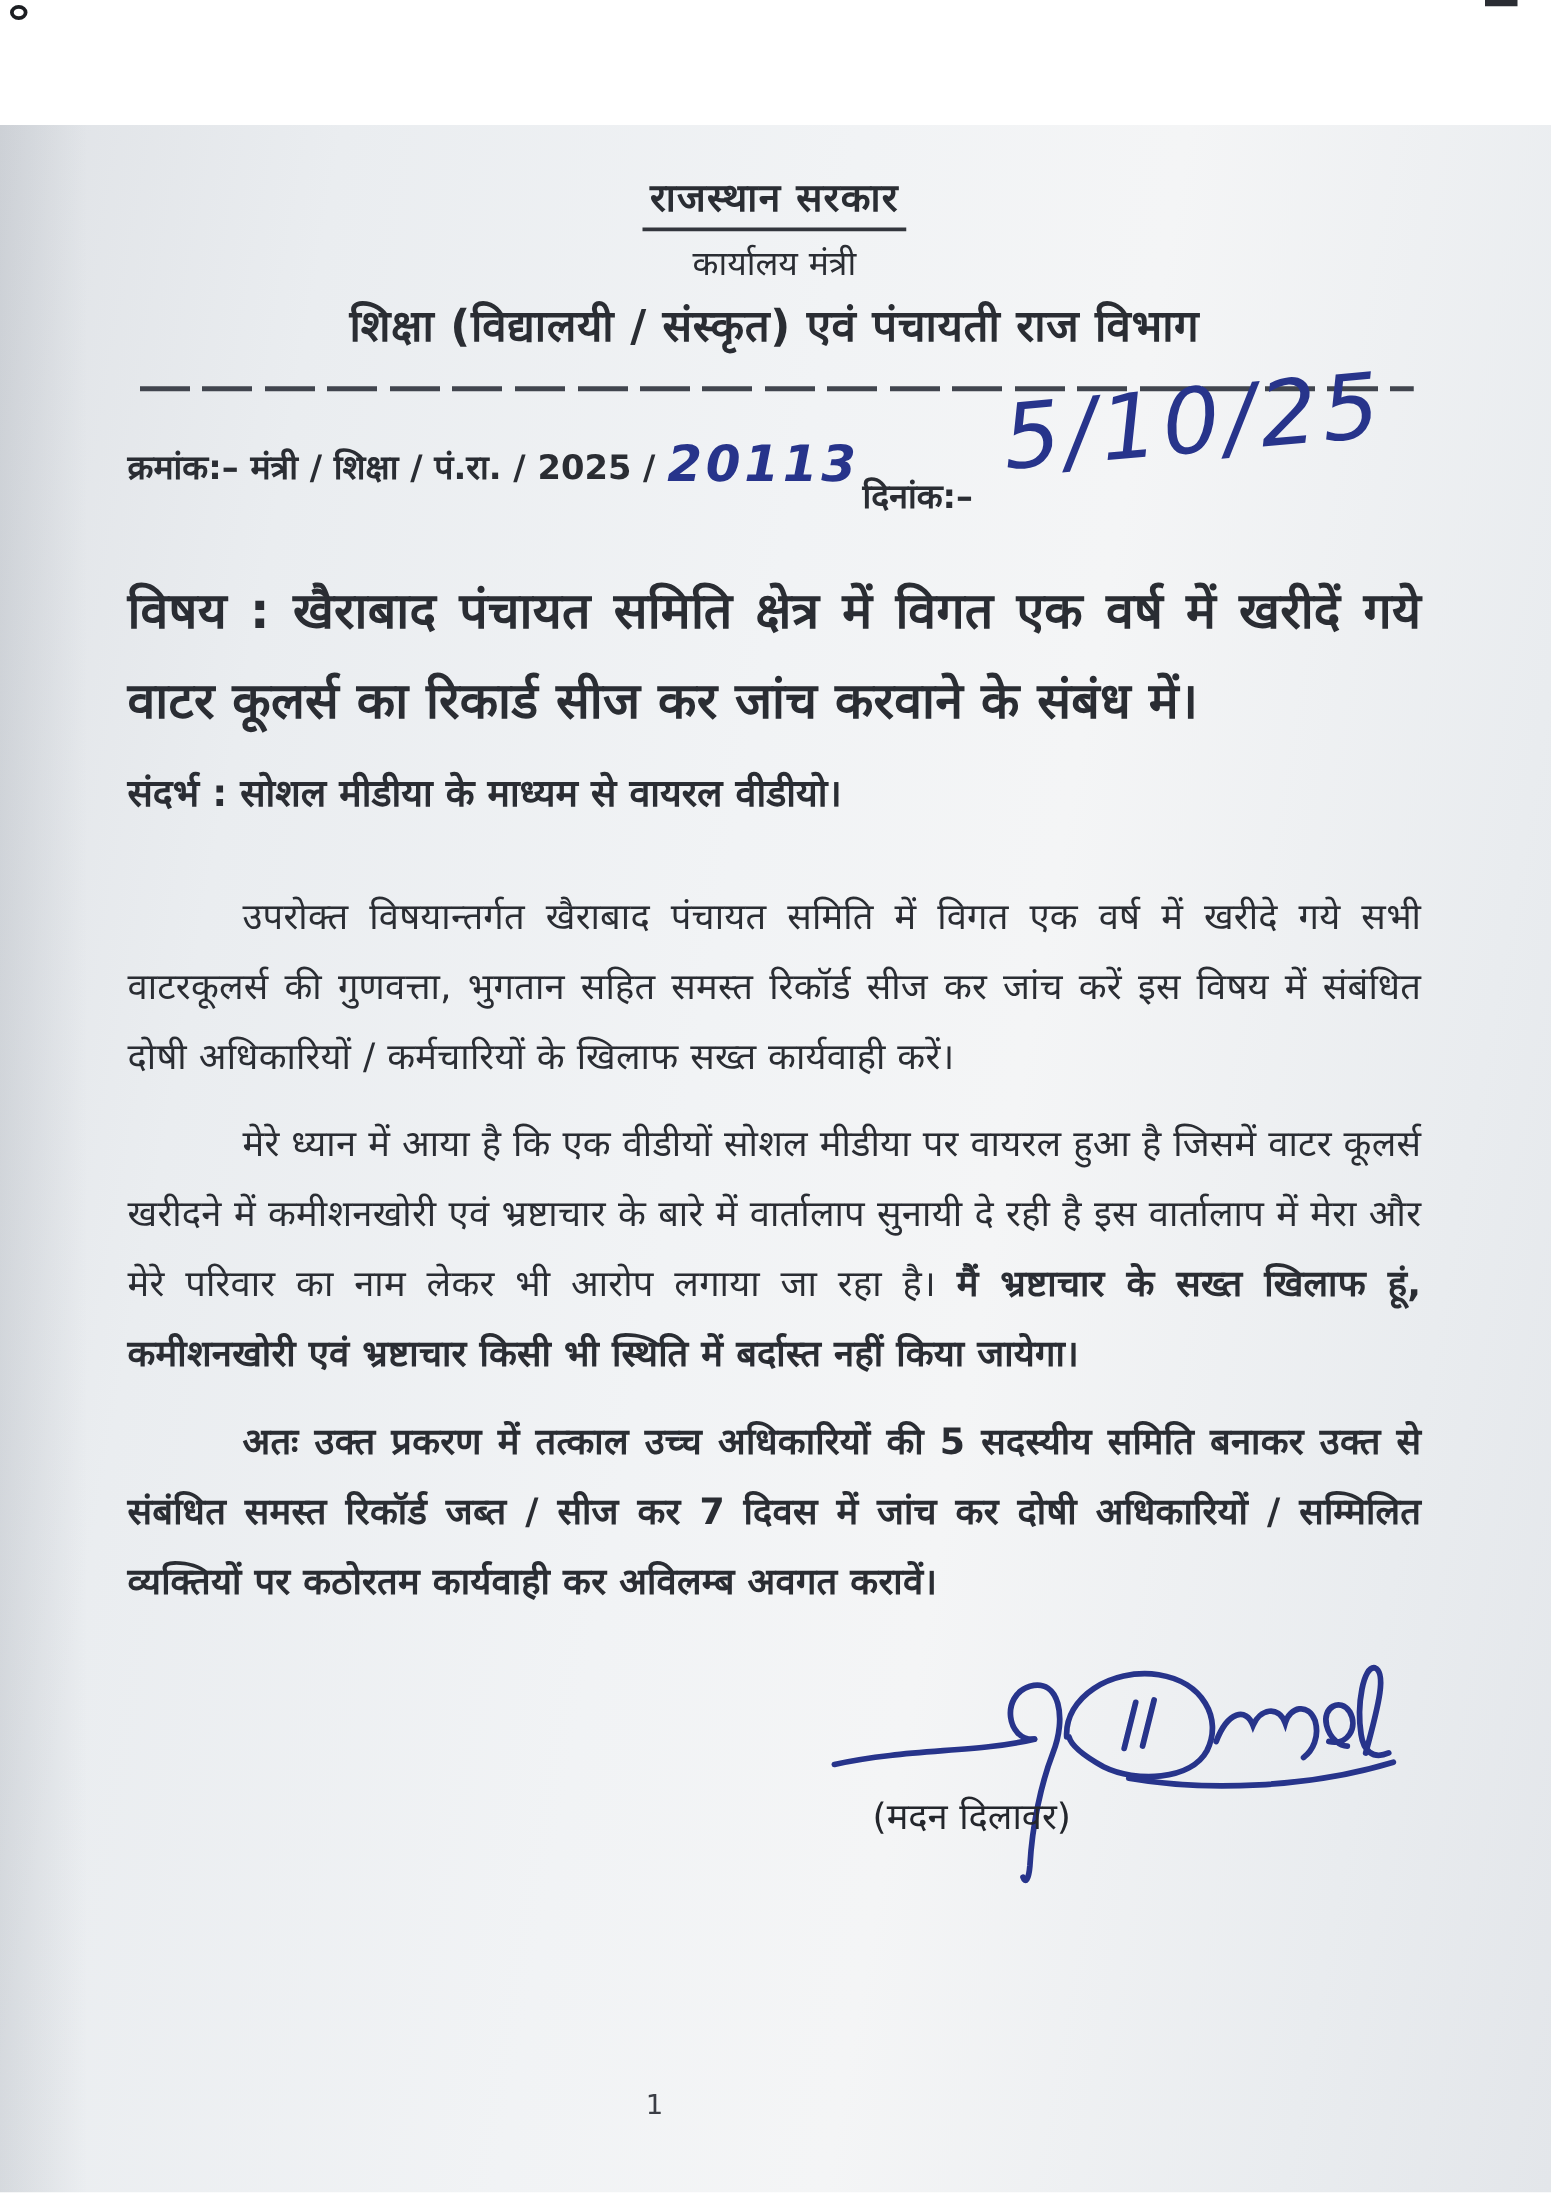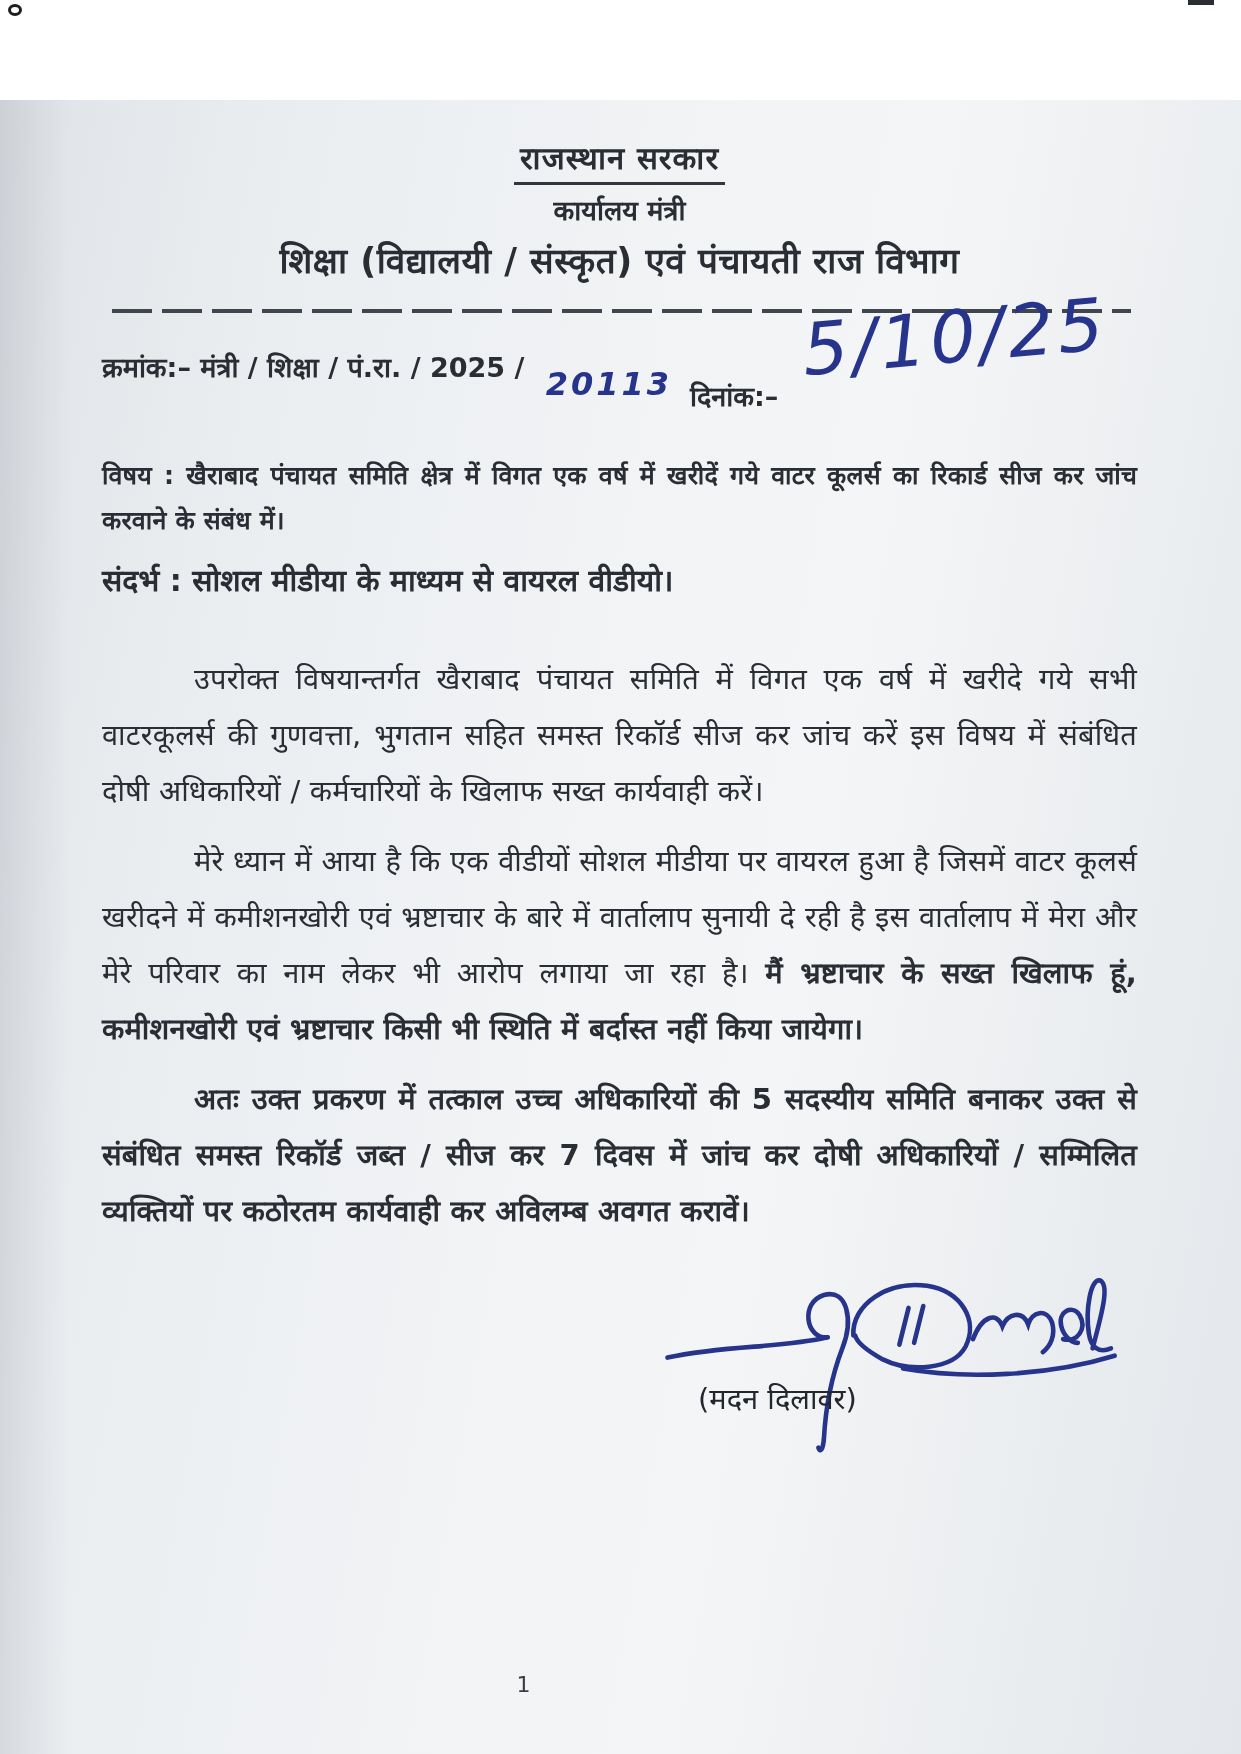--- a/index.html
+++ b/index.html
@@ -17,42 +17,42 @@
     content:""; position:absolute; left:0; top:0; width:70px; height:100%;
     background:linear-gradient(90deg,rgba(120,128,140,.18),rgba(120,128,140,0));
     pointer-events:none;
   }
   .content { position:relative; padding:36px 104px 0 102px; }
 
   
   .hdr { text-align:center; }
   .hdr-gov   { display:inline-block; font-size:31px; font-weight:700; letter-spacing:1px;
                border-bottom:3px solid #33363d; padding:0 6px 4px; }
-  .hdr-office{ font-size:27px; font-weight:700; margin-top:6px;text-align:center; }
+  .hdr-office{ font-size:27px; font-weight:400; margin-top:6px;text-align:center; }
   .hdr-dept  { font-size:35px; font-weight:700; margin-top:8px; letter-spacing:.5px; }
 
   .ruled {
     height:4px; margin:26px 6px 0 10px;
     background:repeating-linear-gradient(90deg,#41454e 0 40px,rgba(65,69,78,0) 40px 50px);
   }
 
   
   .refrow { position:relative; margin-top:26px; font-size:27px; font-weight:700; height:58px; }
   .ref-left  { position:absolute; left:0; top:8px; white-space:nowrap; }
   .hand      { color:#27348b; font-style:italic; }
-  .ref-no-hand { font-size:32px; letter-spacing:3px; position:relative; top:18px;margin-left:12px; }
+  .ref-no-hand { font-size:40px; letter-spacing:3px; position:relative; top:2px; }
   .date-label { position:absolute; left:588px; top:8px;margin-top:30px; }
   .date-hand  { position:absolute; left:700px; top:-44px; font-size:72px; font-weight:400;
                 letter-spacing:4px; transform:rotate(-5deg); white-space:nowrap; }
 
   
   .addr { margin-top:28px; font-size:30px; font-weight:700; line-height:1.45; }
 
   
-  .subject { margin-top:56px; font-size:25px; font-weight:700; line-height:1.8;
+  .subject { margin-top:56px; font-size:40px; font-weight:700; line-height:1.8;
              text-align:justify; letter-spacing:.2px; }
   .sref    { margin-top:16px; font-size:30px; font-weight:700; }
   .lbl { font-weight:700; }
 
   
   .para { font-size:29px; font-weight:500; line-height:1.93; text-align:justify;
           text-indent:92px; letter-spacing:.2px; }
   .p1 { margin-top:52px; }
   .p2 { margin-top:14px; }
   .p3 { margin-top:14px; font-weight:700; }

